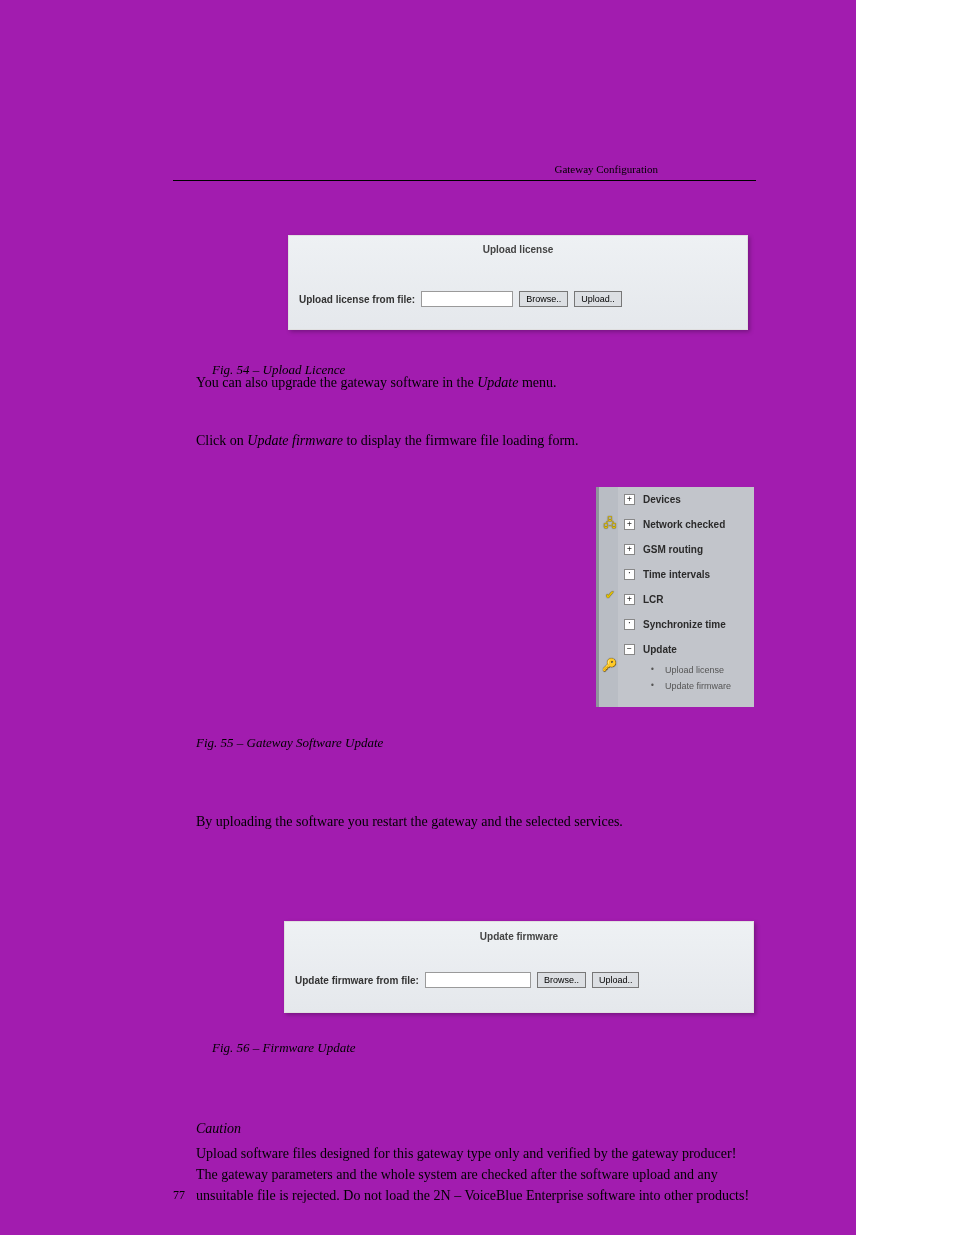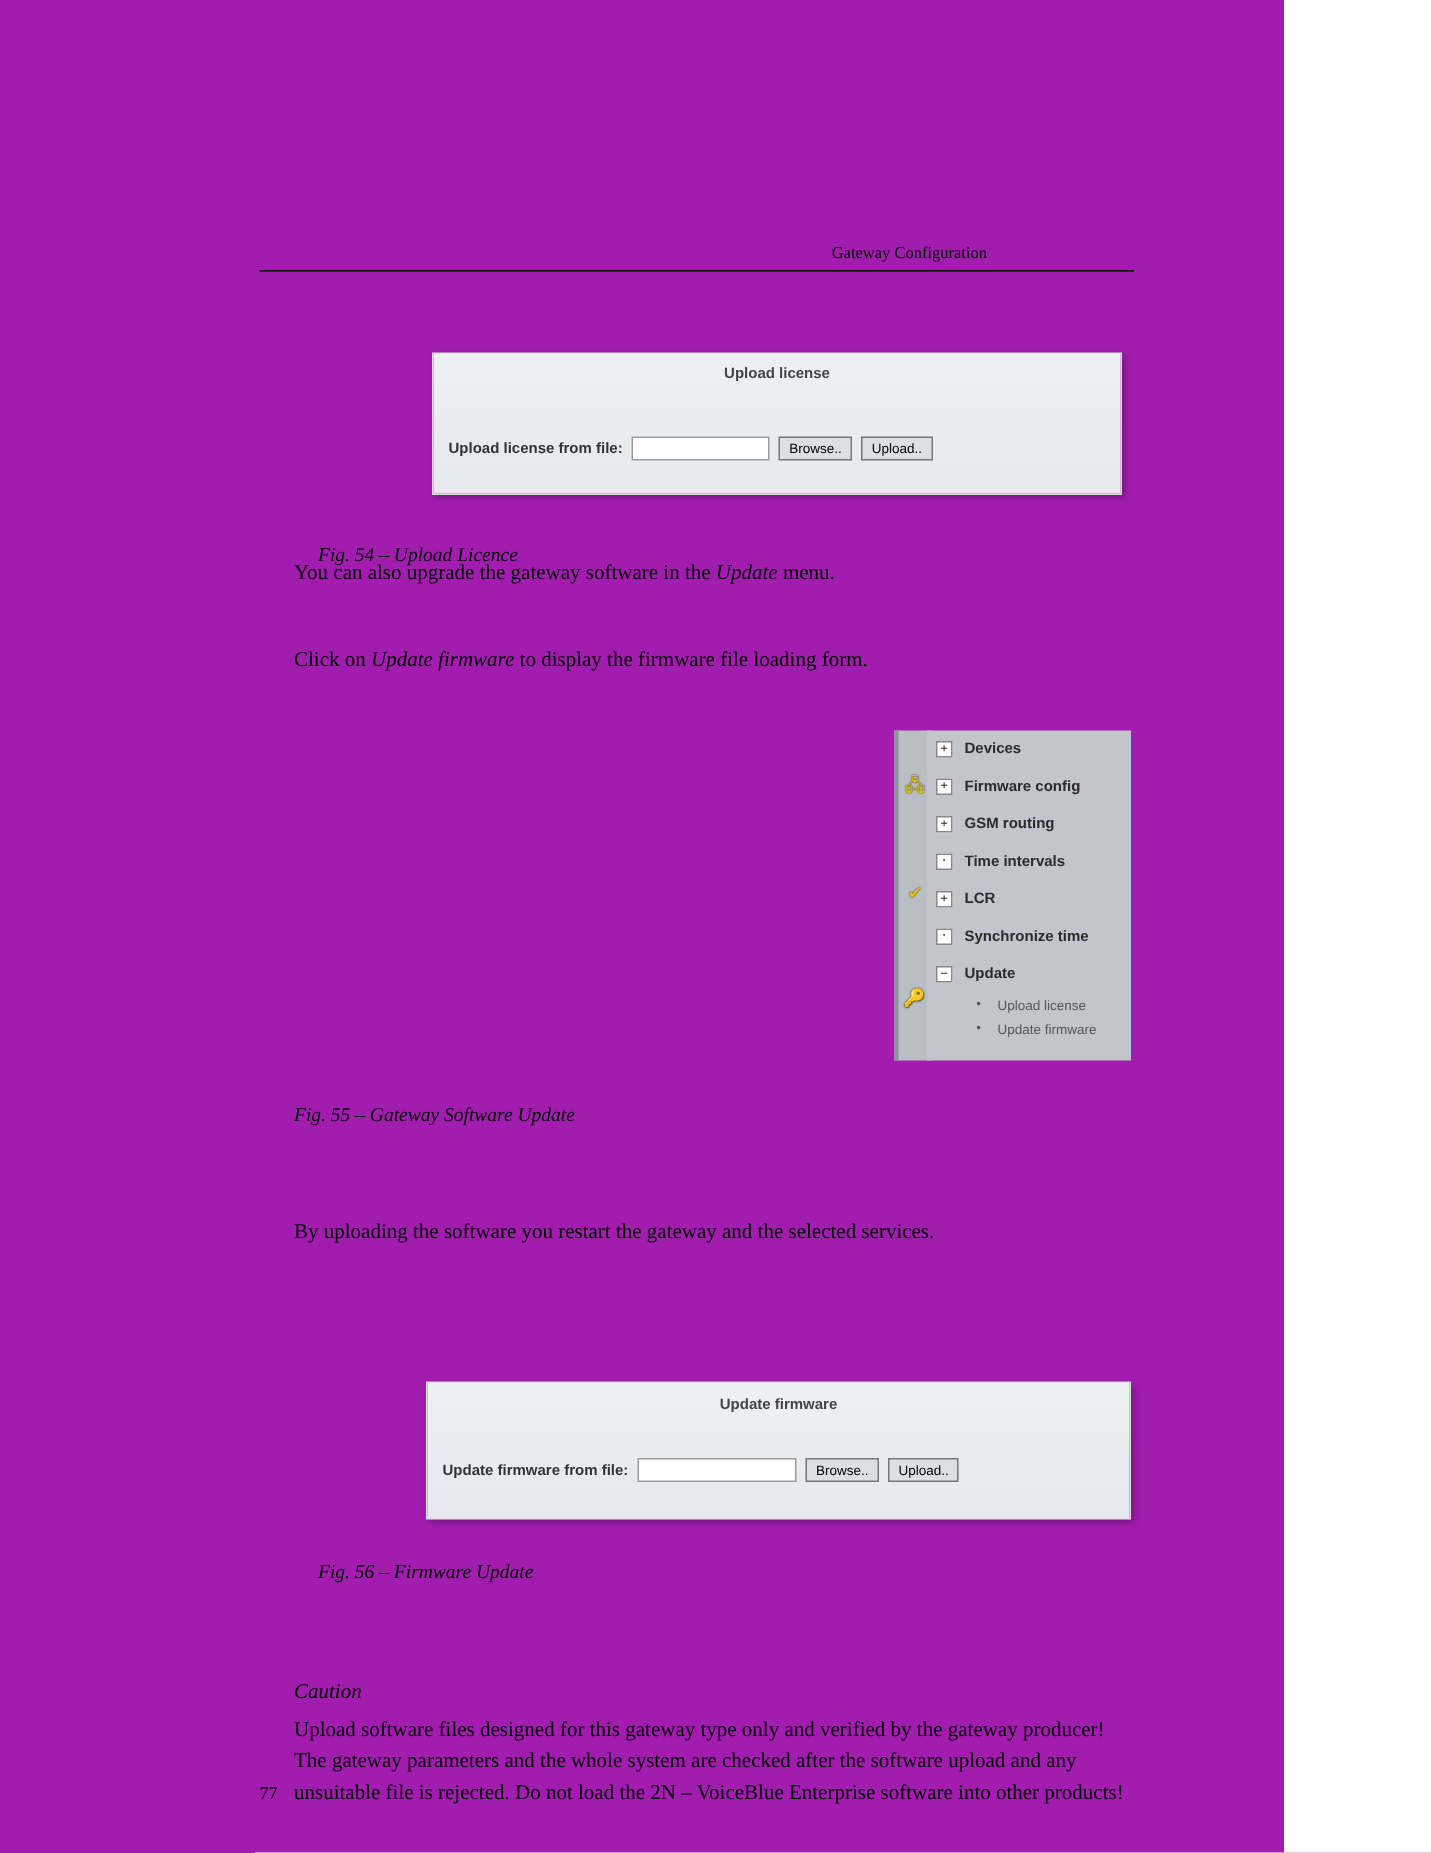--- a/index.html
+++ b/index.html
@@ -211,21 +211,21 @@
       <div class="strip-icon" style="top:100px;">✔</div>
       <div class="strip-icon" style="top:170px; color:#d8c040;">🔑</div>
     </div>
     <div class="nav-body">
       <div class="nav-item">
         <span class="expander">+</span>
         <span>Devices</span>
       </div>
       <div class="nav-item">
         <span class="expander">+</span>
-        <span>Firmware config</span>
+        <span>Network checked</span>
       </div>
       <div class="nav-item">
         <span class="expander">+</span>
         <span>GSM routing</span>
       </div>
       <div class="nav-item">
         <span class="expander">·</span>
         <span>Time intervals</span>
       </div>
       <div class="nav-item">

